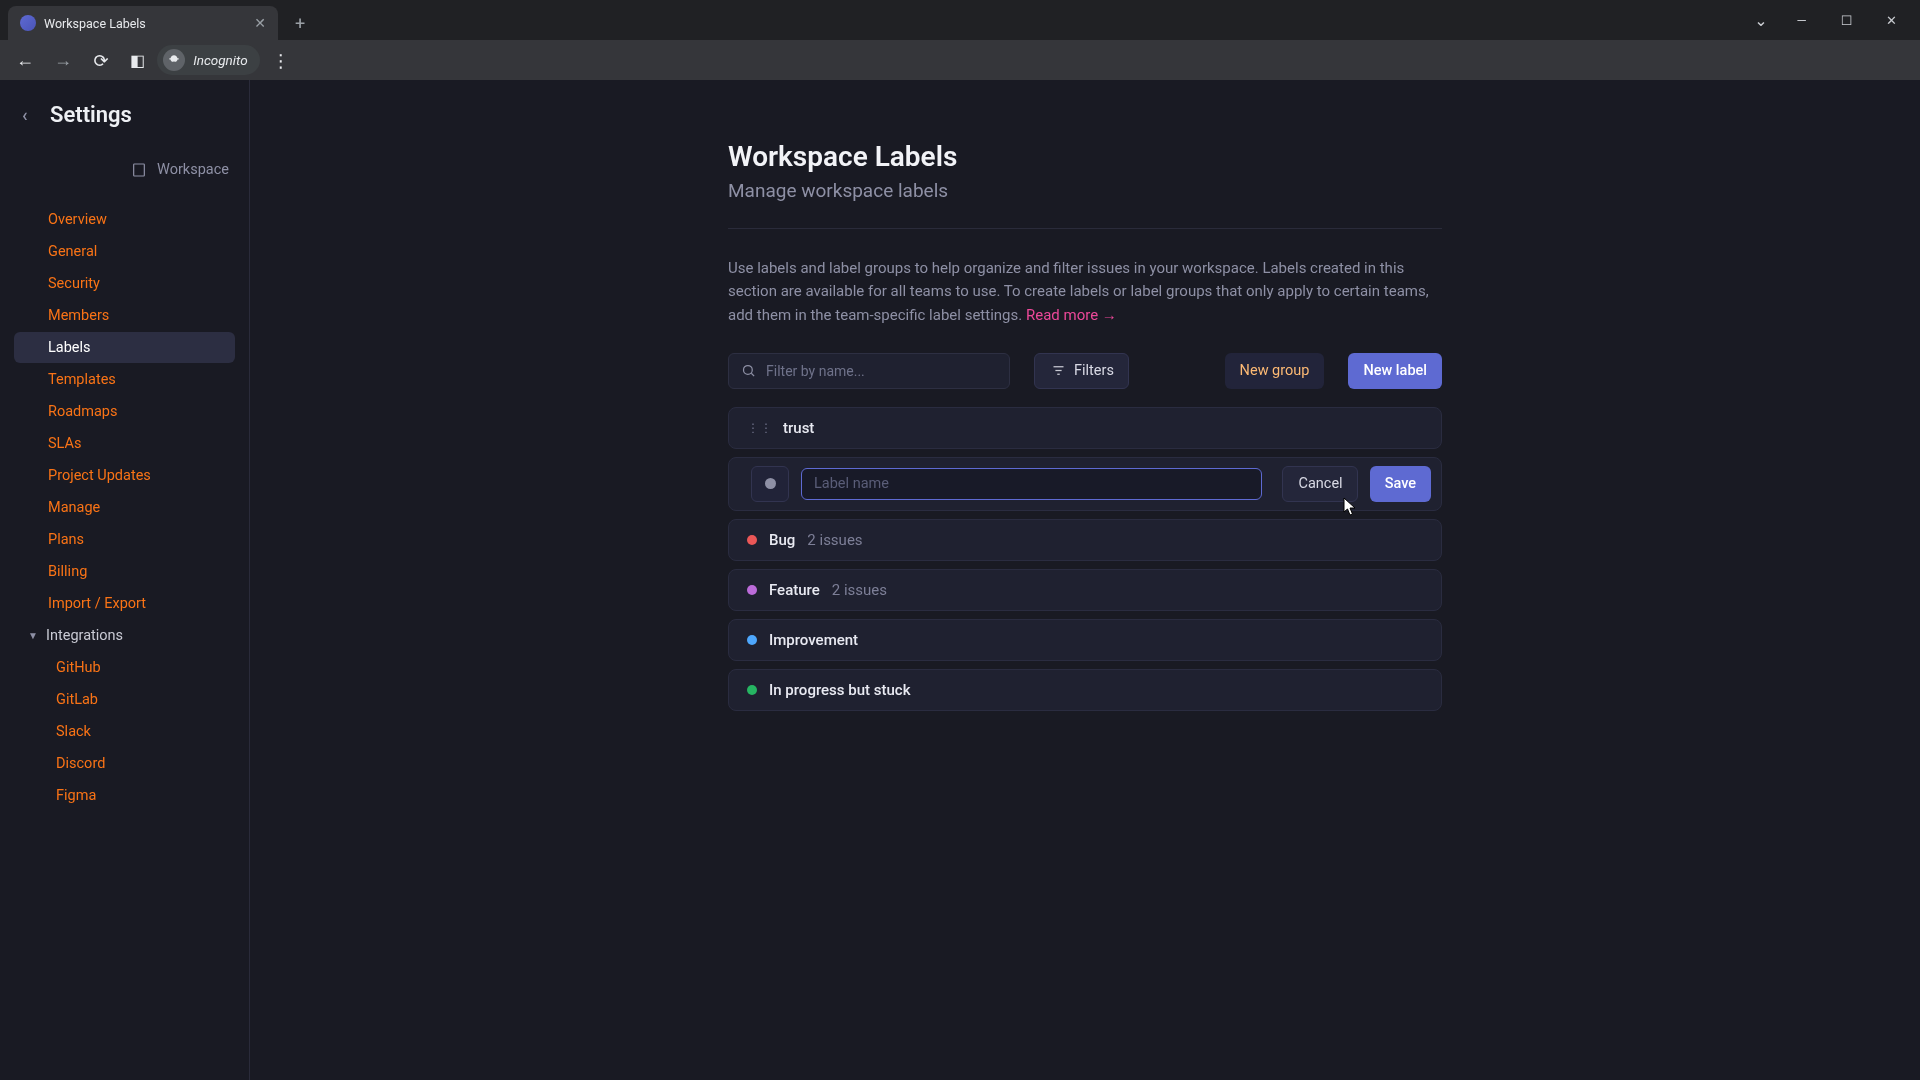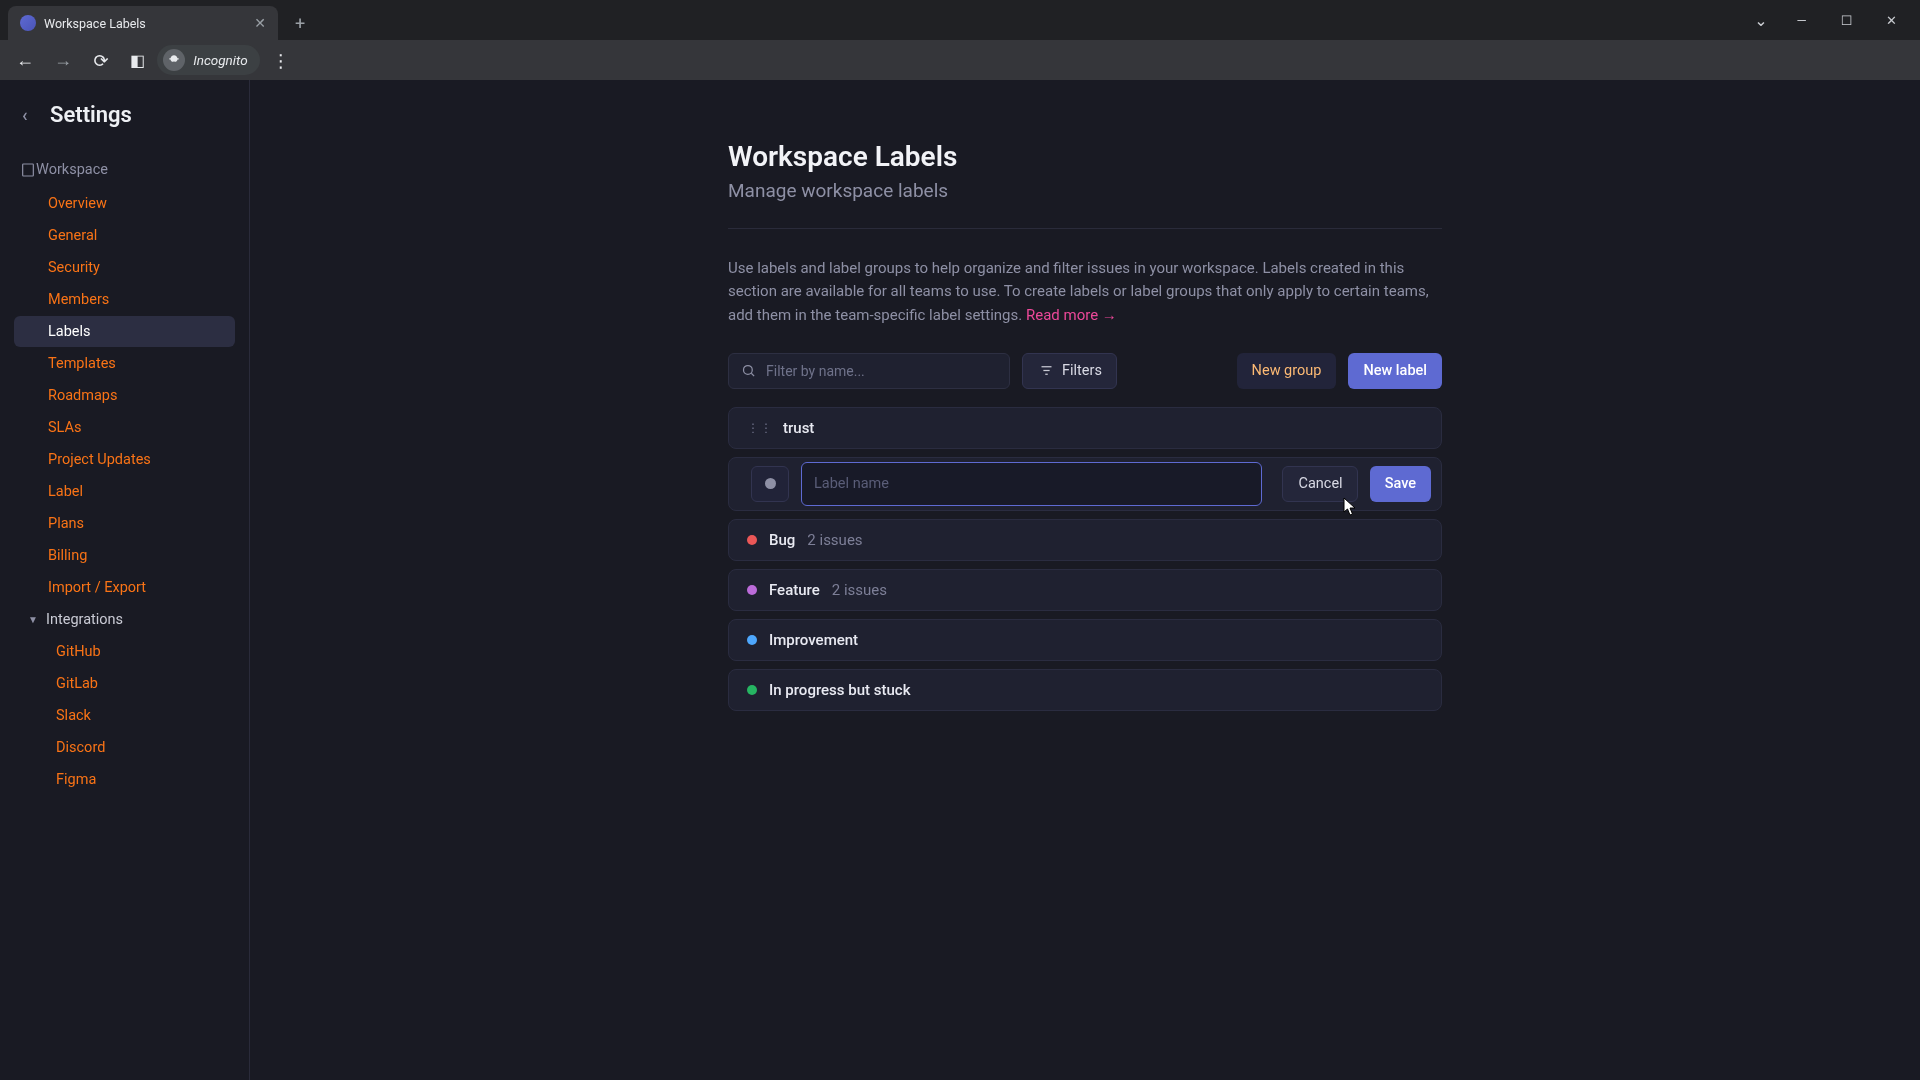--- a/index.html
+++ b/index.html
@@ -25,57 +25,57 @@
   .right-icons { display:flex; align-items:center; gap: 12px; padding: 0 6px; }
   .incog { display:flex; align-items:center; gap:8px; background:#3c4043; border-radius: 16px; padding: 4px 12px 4px 6px; color:#e8eaed; font-size: 13.5px; font-style: italic; }
   .incog .ico { width:22px; height:22px; border-radius:50%; background:#5f6368; display:flex; align-items:center; justify-content:center; }
   .incog .ico svg { width:14px; height:14px; fill:#e8eaed; }
 
   
   .app { width: 100%; height: 1000px; background: #191a23; display:flex; color:#e5e5e9; }
   .sidebar { width: 250px; border-right: 1px solid #2a2b3a; padding: 18px 14px 0 14px; overflow: hidden; }
   .settings-hdr { display:flex; align-items:center; gap: 10px; font-size: 22px; font-weight: 600; color:#eef0f4; margin: 4px 0 28px 4px; }
   .settings-hdr .chev { color:#8e90a5; font-size: 18px; width:18px; margin-left: 4px;}
-  .section-hdr { display:flex; align-items:center; color:#8e90a5; font-size: 14.5px; padding: 6px 6px; margin-bottom: 4px; }
+  .section-hdr { display:flex; align-items:center; gap: 10px; color:#8e90a5; font-size: 14.5px; padding: 6px 6px; margin-bottom: 20px; justify-content: flex-end; }
   .section-hdr svg { width:16px; height:16px; stroke:#8e90a5; fill:none; stroke-width:1.8; }
   .side-item { display:block; padding: 7px 10px 7px 34px; font-size: 14.5px; color:#f97316; border-radius: 6px; cursor:pointer; margin: 1px 0; }
   .side-item.active { background:#2c2e42; color:#fff; }
   .side-sub { padding-left: 42px; }
   .integrations-hdr { display:flex; align-items:center; gap:6px; padding: 7px 6px 7px 14px; color:#c9cad4; font-size:14.5px; cursor:pointer; }
   .integrations-hdr .tri { font-size: 10px; color:#8e90a5; width:12px; }
 
   .main { flex:1; overflow:auto; }
   .content { max-width: 730px; margin: 60px auto 0 auto; padding: 0 8px; }
   .page-title { font-size: 28px; font-weight: 600; color:#f2f3f7; margin-bottom: 6px; }
   .page-sub { font-size: 19px; color:#8e90a5; margin-bottom: 28px; padding-bottom: 26px; border-bottom: 1px solid #2a2b3a; }
   .desc { font-size: 15px; color:#8e90a5; line-height: 1.55; margin-bottom: 26px; }
   .desc .readmore { color:#ec4899; white-space: nowrap; }
 
-  .controls { display:flex; align-items:center; gap: 12px; margin-bottom: 18px; }
+  .controls { display:flex; align-items:center; gap: 24px; margin-bottom: 18px; }
   .searchbox { display:flex; align-items:center; gap:10px; background:#1f2130; border:1px solid #2d2f42; border-radius:6px; height:36px; padding:0 12px; width: 282px; }
   .searchbox svg { width:15px; height:15px; stroke:#8e90a5; fill:none; stroke-width:2; }
   .searchbox input { background:transparent; border:none; outline:none; color:#e5e5e9; font-size:14px; flex:1; }
   .searchbox input::placeholder { color:#6f728a; }
   .btn { height:36px; border-radius:6px; display:flex; align-items:center; padding:0 14px; font-size:14.5px; cursor:pointer; border:1px solid transparent; gap:8px; }
   .btn.secondary { background:#24263a; border-color:#323450; color:#d8d9e4;padding-left:16px; }
   .btn.ghost { background:#22243a; color:#fdba74; }
   .btn.primary { background:#5e6ad2; color:#fff; font-weight:500; }
   .spacer { flex:1; }
 
   .label-list { display:flex; flex-direction:column; gap: 8px; }
   .row { background:#1f2130; border:1px solid #2a2c40; border-radius:8px; height:42px; display:flex; align-items:center; padding:0 18px; gap:12px; font-size:15px; }
   .row .dot { width:10px; height:10px; border-radius:50%; flex-shrink:0; }
   .row .name { color:#e9eaf2; font-weight:500; }
   .row .count { color:#7d7f97; }
   .row .grip { color:#6f728a; font-size:12px; letter-spacing:1px; margin-right: -2px; }
 
   .edit-row { background:#1f2130; border:1px solid #2a2c40; border-radius:8px; height:54px; display:flex; align-items:center; padding:0 10px 0 22px; gap:12px; }
   .color-swatch { width:38px; height:36px; border:1px solid #323450; border-radius:6px; display:flex; align-items:center; justify-content:center; background:#212338; cursor:pointer; }
   .color-swatch .dot { width:11px; height:11px; border-radius:50%; background:#8e90a5; }
-  .name-input { flex:1; height:44px; background:#181a28; border:1px solid #5e6ad2; border-radius:6px; padding:0 12px; color:#e5e5e9; font-size:14.5px; outline:none; }
+  .name-input { flex:1; height:32px; background:#181a28; border:1px solid #5e6ad2; border-radius:6px; padding:0 12px; color:#e5e5e9; font-size:14.5px; outline:none; }
   .name-input::placeholder { color:#5a5d78; }
 
   .cursor { position:absolute; left:1343px; top:497px; width:14px; height:20px; pointer-events:none; }
   .cursor svg { width:14px; height:20px; }
 </style>
 </head>
 <body>
 
 <div class="chrome">
   <div class="tab-strip">
@@ -131,21 +131,21 @@
 
     <a class="side-item"><span>Overview</span></a>
     <a class="side-item"><span>General</span></a>
     <a class="side-item"><span>Security</span></a>
     <a class="side-item"><span>Members</span></a>
     <a class="side-item active"><span>Labels</span></a>
     <a class="side-item"><span>Templates</span></a>
     <a class="side-item"><span>Roadmaps</span></a>
     <a class="side-item"><span>SLAs</span></a>
     <a class="side-item"><span>Project Updates</span></a>
-    <a class="side-item"><span>Label</span></a>
+    <a class="side-item"><span>Manage</span></a>
     <a class="side-item"><span>Plans</span></a>
     <a class="side-item"><span>Billing</span></a>
     <a class="side-item"><span>Import / Export</span></a>
 
     <div class="integrations-hdr">
       <span class="tri">▼</span>
       <span>Integrations</span>
     </div>
     <a class="side-item side-sub"><span>GitHub</span></a>
     <a class="side-item side-sub"><span>GitLab</span></a>

